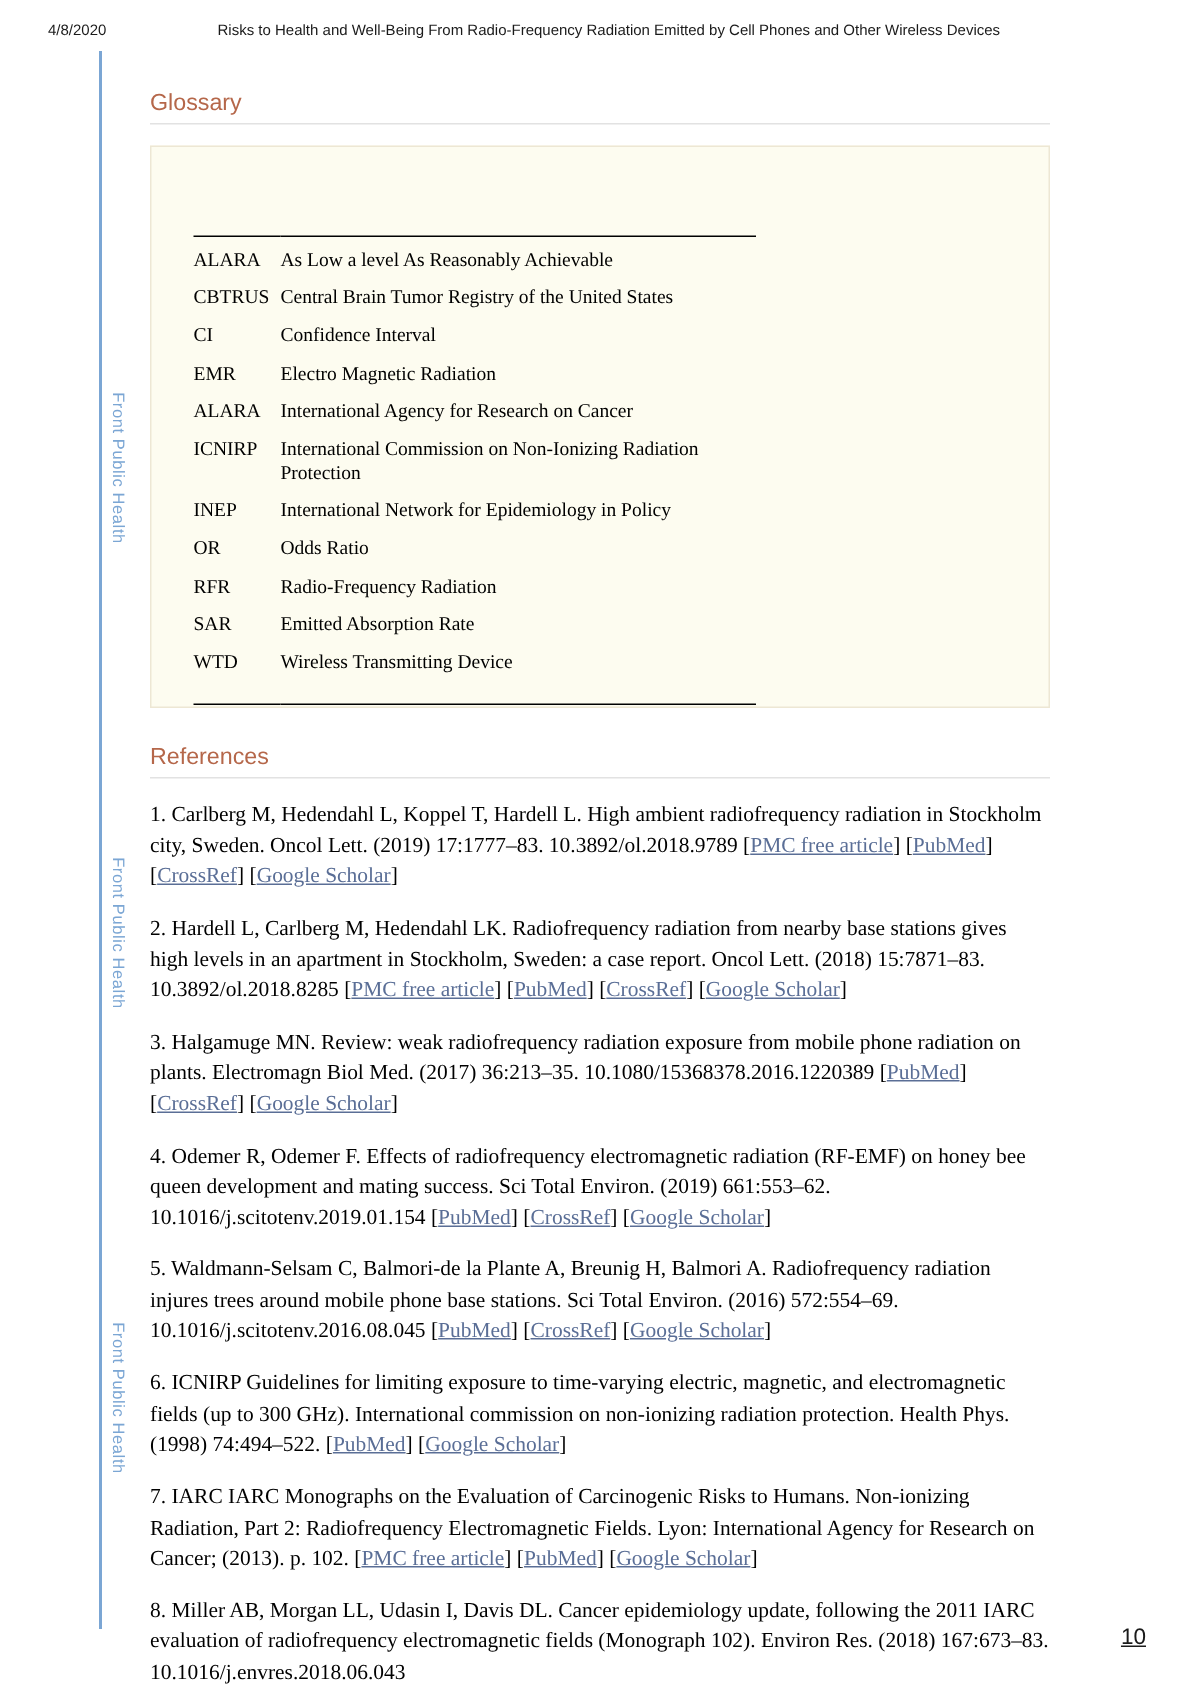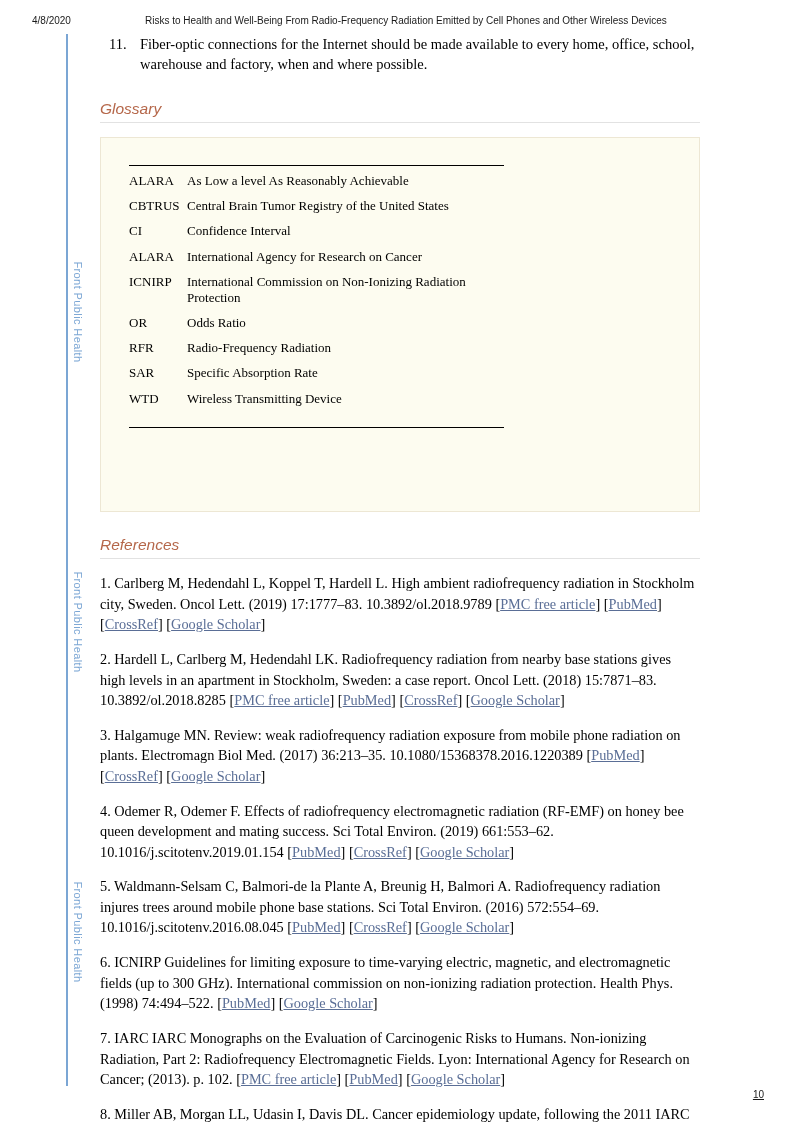--- a/index.html
+++ b/index.html
@@ -97,41 +97,41 @@
 
   
   .section-heading {
     font-family: "Liberation Sans", "DejaVu Sans", sans-serif;
     font-size: 15.5px;
     font-weight: normal;
     color: #b5674a;
     margin: 0;
     padding-bottom: 4px;
     border-bottom: 1px solid #e2e2e2;
-    font-style: italic;
   }
   .heading-glossary { margin-top: 26px; }
   .heading-references { margin-top: 24px; }
 
   
   .glossary-panel {
     margin-top: 14px;
     background: #fdfcf0;
     border: 1px solid #ede7d4;
     height: 375px;
     box-sizing: border-box;
     padding: 27px 0 0 0;
     position: relative;
   }
   .glossary-table {
     border-collapse: collapse;
     margin-left: 28px;
     width: 375px;
     border-top: 1.4px solid #000000;
     border-bottom: 1.4px solid #000000;
+    margin-top: 32px;
   }
   .glossary-table td {
     font-size: 13px;
     line-height: 16px;
     padding: 4.6px 0;
     vertical-align: top;
     border: none;
   }
   .glossary-table td.g-term {
     width: 58px;
@@ -156,21 +156,21 @@
     text-decoration: underline;
   }
   .brk { color: #000000; }
 
   
   .page-number {
     position: absolute;
     right: 30px;
     bottom: 23px;
     font-family: "Liberation Sans", "DejaVu Sans", sans-serif;
-    font-size: 10px;
+    font-size: 15px;
     color: #1a1a1a;
     text-decoration: underline;
   }
 </style>
 </head>
 <body>
 
 <div class="print-header">
   <span class="ph-date">4/8/2020</span>
   <span class="ph-title">Risks to Health and Well-Being From Radio-Frequency Radiation Emitted by Cell Phones and Other Wireless Devices</span>
@@ -178,61 +178,65 @@
 
 <div class="journal-rail">
   <div class="rail-line"></div>
   <div class="rail-label r1">Front Public Health</div>
   <div class="rail-label r2">Front Public Health</div>
   <div class="rail-label r3">Front Public Health</div>
 </div>
 
 <div class="content">
 
-  <div class="list-item">
-    <span class="li-num">11.</span>
-    <span>Fiber-optic connections for the Internet should be made available to every home, office, school, warehouse and factory, when and where possible.</span>
-  </div>
 
   <h2 class="section-heading heading-glossary">Glossary</h2>
 
   <div class="glossary-panel">
     <table class="glossary-table">
       <tbody>
           <tr>
             <td class="g-term">ALARA</td>
             <td class="g-def">As Low a level As Reasonably Achievable</td>
           </tr>
           <tr>
             <td class="g-term">CBTRUS</td>
             <td class="g-def">Central Brain Tumor Registry of the United States</td>
           </tr>
           <tr>
             <td class="g-term">CI</td>
             <td class="g-def">Confidence Interval</td>
           </tr>
           <tr>
+            <td class="g-term">EMR</td>
+            <td class="g-def">Electro Magnetic Radiation</td>
+          </tr>
+          <tr>
             <td class="g-term">ALARA</td>
             <td class="g-def">International Agency for Research on Cancer</td>
           </tr>
           <tr>
             <td class="g-term">ICNIRP</td>
             <td class="g-def">International Commission on Non-Ionizing Radiation Protection</td>
           </tr>
           <tr>
+            <td class="g-term">INEP</td>
+            <td class="g-def">International Network for Epidemiology in Policy</td>
+          </tr>
+          <tr>
             <td class="g-term">OR</td>
             <td class="g-def">Odds Ratio</td>
           </tr>
           <tr>
             <td class="g-term">RFR</td>
             <td class="g-def">Radio-Frequency Radiation</td>
           </tr>
           <tr>
             <td class="g-term">SAR</td>
-            <td class="g-def">Specific Absorption Rate</td>
+            <td class="g-def">Emitted Absorption Rate</td>
           </tr>
           <tr>
             <td class="g-term">WTD</td>
             <td class="g-def">Wireless Transmitting Device</td>
           </tr>
         </tbody>
     </table>
   </div>
 
   <h2 class="section-heading heading-references">References</h2>

